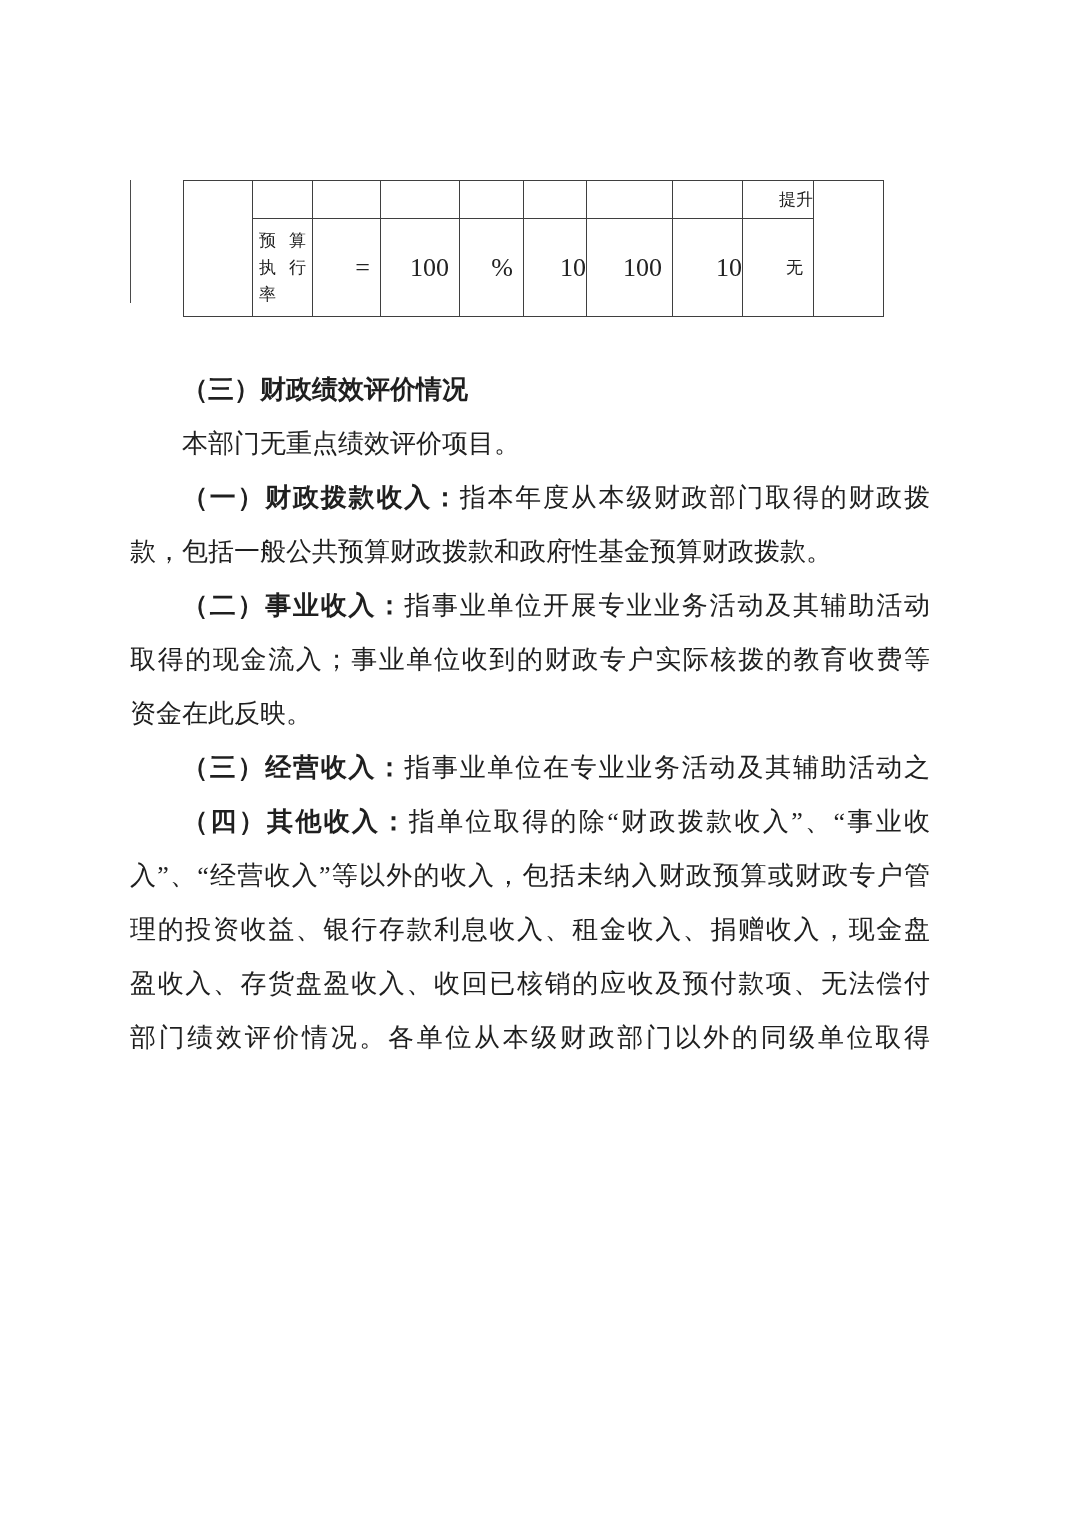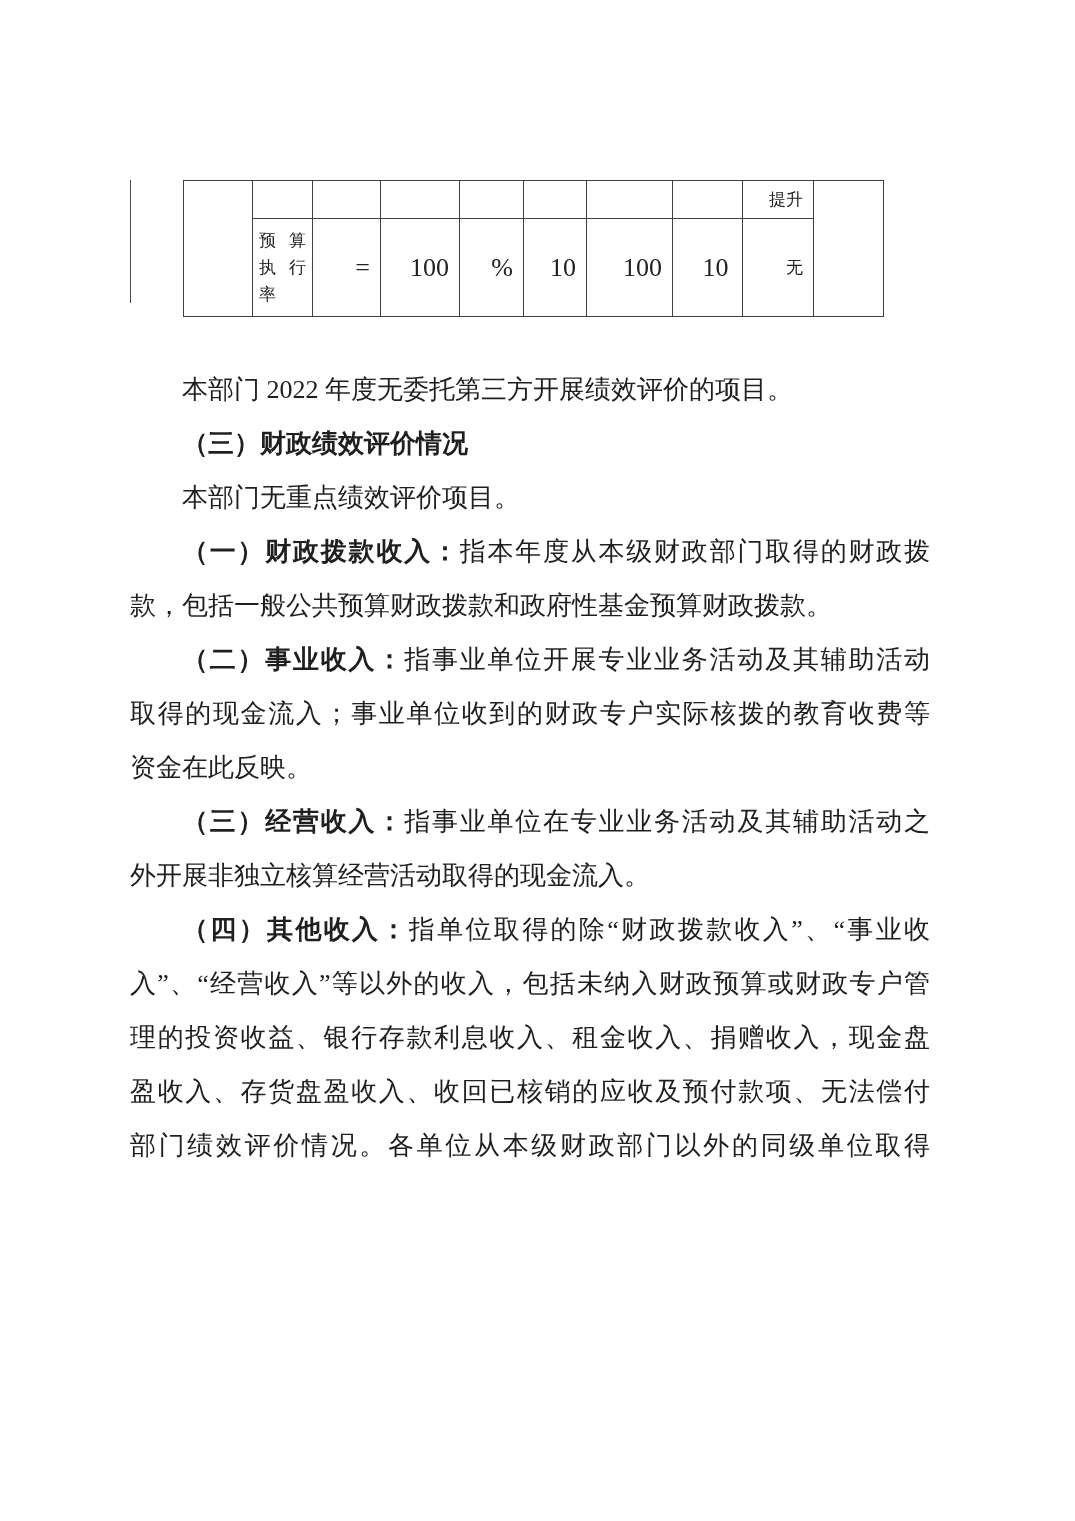--- a/index.html
+++ b/index.html
@@ -11,21 +11,21 @@
   
   .vrule { position:absolute; left:130px; top:180px; width:1px; height:123px; background:#4a4a4a; }
 
   
   .ptable { position:absolute; left:183px; top:180px; border-collapse:collapse; table-layout:fixed; }
   .ptable td { border:1px solid #3f3f3f; padding:0; font-size:17px; color:#222; vertical-align:middle; overflow:hidden; }
   .ptable tr.r1 { height:38px; }
   .ptable tr.r2 { height:87px; }
   .ptable td.num { font-size:26px; }
   .ptable td.ar { text-align:right; padding-right:10px; }
-  .ptable td.al { text-align:center; padding-left:16px; }
+  .ptable td.al { text-align:right; padding-left:16px; }
   .ind-cell { padding:8px 6px !important; }
   .ind-cell .jl { text-align:justify; text-align-last:justify; line-height:27px; height:27px; }
   .ind-cell .ll { text-align:left; line-height:27px; height:27px; }
 
   
   .content { position:absolute; left:130px; top:363px; width:800px; }
   .ln { height:54px; line-height:54px; font-size:26px; white-space:pre-wrap; }
   .ind { text-indent:52px; }
   .just { text-align:justify; text-align-last:justify; text-justify:inter-character; }
   .bold { font-weight:bold; }
@@ -75,30 +75,28 @@
       <td class="num ar">%</td>
       <td class="num al">10</td>
       <td class="num ar">100</td>
       <td class="num al">10</td>
       <td class="ar">无</td>
     </tr>
   </tbody>
     </table>
 
   <div class="content">
-    <div class="ln ind">本部门 2022 年度无委托第三方开展绩效评价的项目。</div>
     <div class="ln ind bold">（三）财政绩效评价情况</div>
     <div class="ln ind">本部门无重点绩效评价项目。</div>
     <div class="ln ind just"><span class="bold">（一）财政拨款收入：</span><span>指本年度从本级财政部门取得的财政拨</span></div>
     <div class="ln">款，包括一般公共预算财政拨款和政府性基金预算财政拨款。</div>
     <div class="ln ind just"><span class="bold">（二）事业收入：</span><span>指事业单位开展专业业务活动及其辅助活动</span></div>
     <div class="ln just">取得的现金流入；事业单位收到的财政专户实际核拨的教育收费等</div>
     <div class="ln">资金在此反映。</div>
     <div class="ln ind just"><span class="bold">（三）经营收入：</span><span>指事业单位在专业业务活动及其辅助活动之</span></div>
-    <div class="ln">外开展非独立核算经营活动取得的现金流入。</div>
     <div class="ln ind just"><span class="bold">（四）其他收入：</span><span>指单位取得的除“财政拨款收入”、“事业收</span></div>
     <div class="ln just">入”、“经营收入”等以外的收入，包括未纳入财政预算或财政专户管</div>
     <div class="ln just">理的投资收益、银行存款利息收入、租金收入、捐赠收入，现金盘</div>
     <div class="ln just">盈收入、存货盘盈收入、收回已核销的应收及预付款项、无法偿付</div>
     <div class="ln just">部门绩效评价情况。各单位从本级财政部门以外的同级单位取得</div>
   </div>
 
 </div>
 
 </body></html>

